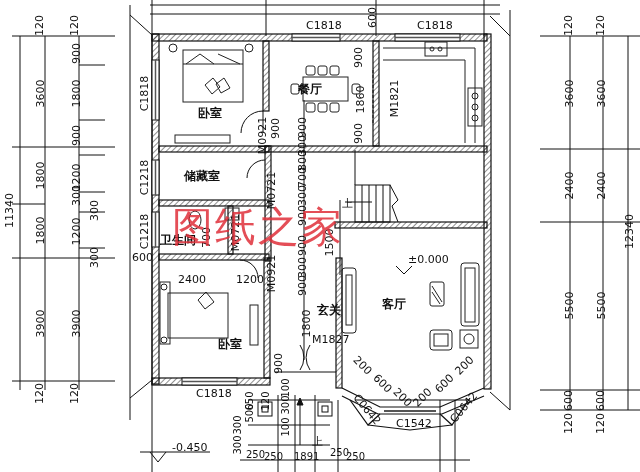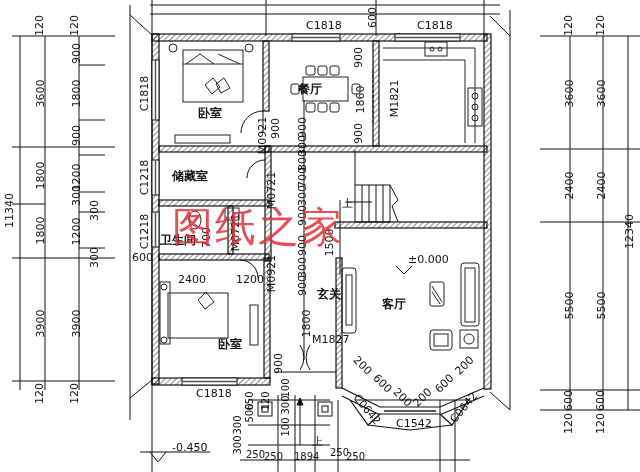--- a/index.html
+++ b/index.html
@@ -210,24 +210,24 @@
   </g>
 
   <g stroke="#111" stroke-width="1" fill="#111">
     <line x1="300" y1="445" x2="300" y2="402"></line>
     <polygon points="297,405 300,398 303,405"></polygon>
   </g>
 </svg>
 
 <div class="lbl room" style="left:198px;top:107px">卧室</div>
 <div class="lbl room" style="left:298px;top:83px">餐厅</div>
-<div class="lbl room" style="left:172px;top:170px">储藏室</div>
+<div class="lbl room" style="left:184px;top:170px">储藏室</div>
 <div class="lbl room" style="left:160px;top:234px">卫生间</div>
 <div class="lbl room" style="left:218px;top:338px">卧室</div>
-<div class="lbl room" style="left:317px;top:288px">玄关</div>
+<div class="lbl room" style="left:317px;top:304px">玄关</div>
 <div class="lbl room" style="left:382px;top:298px">客厅</div>
 
 <div class="lbl v" style="left:244px;top:130px">M0921</div>
 <div class="lbl v" style="left:253px;top:185px">M0721</div>
 <div class="lbl v" style="left:217px;top:227px">M0721</div>
 <div class="lbl v" style="left:253px;top:268px">M0921</div>
 <div class="lbl v" style="left:376px;top:93px">M1821</div>
 <div class="lbl" style="left:312px;top:334px">M1827</div>
 
 <div class="lbl" style="left:306px;top:20px">C1818</div>
@@ -311,17 +311,17 @@
 <div class="lbl v" style="left:240px;top:396px;font-size:10px">650</div>
 <div class="lbl v" style="left:256px;top:396px;font-size:10px">120</div>
 <div class="lbl v" style="left:276px;top:383px;font-size:10px">100</div>
 <div class="lbl v" style="left:276px;top:400px;font-size:10px">300</div>
 <div class="lbl v" style="left:240px;top:408px;font-size:10px">500</div>
 <div class="lbl v" style="left:276px;top:422px;font-size:10px">100</div>
 <div class="lbl v" style="left:228px;top:420px;font-size:10px">300</div>
 <div class="lbl v" style="left:228px;top:440px;font-size:10px">300</div>
 <div class="lbl" style="left:246px;top:450px;font-size:10px">250</div>
 <div class="lbl" style="left:264px;top:452px;font-size:10px">250</div>
-<div class="lbl" style="left:294px;top:452px;font-size:10px">1894</div>
+<div class="lbl" style="left:294px;top:452px;font-size:10px">1891</div>
 <div class="lbl" style="left:330px;top:448px;font-size:10px">250</div>
 <div class="lbl" style="left:346px;top:452px;font-size:10px">250</div>
 
 <div class="wm" style="left:172px;top:200px">图纸之家</div>
 
 </body></html>

